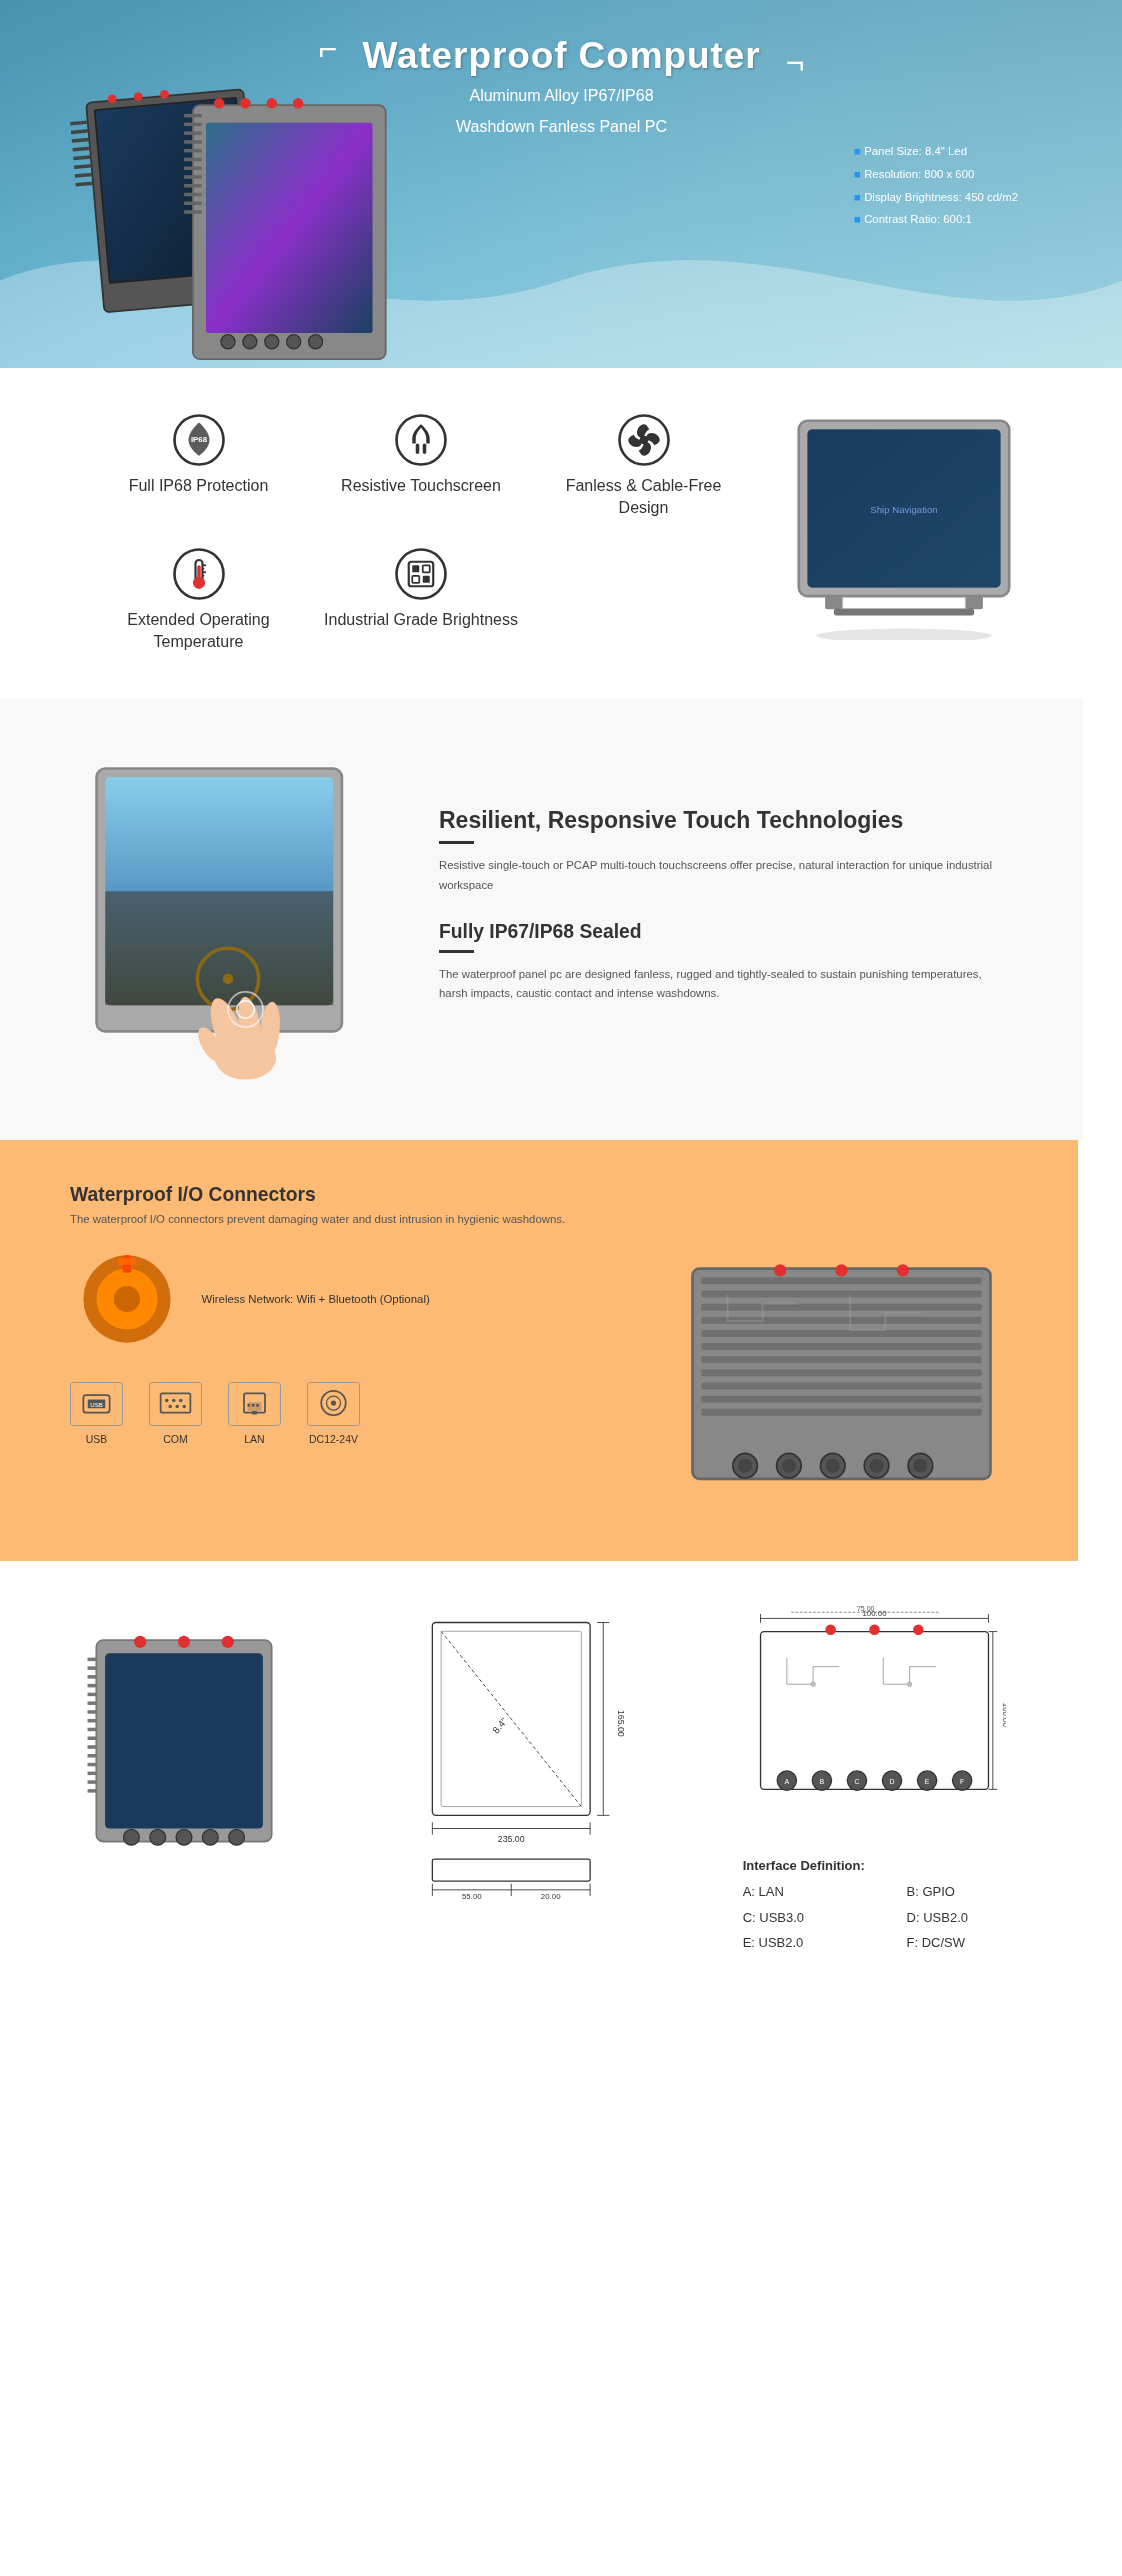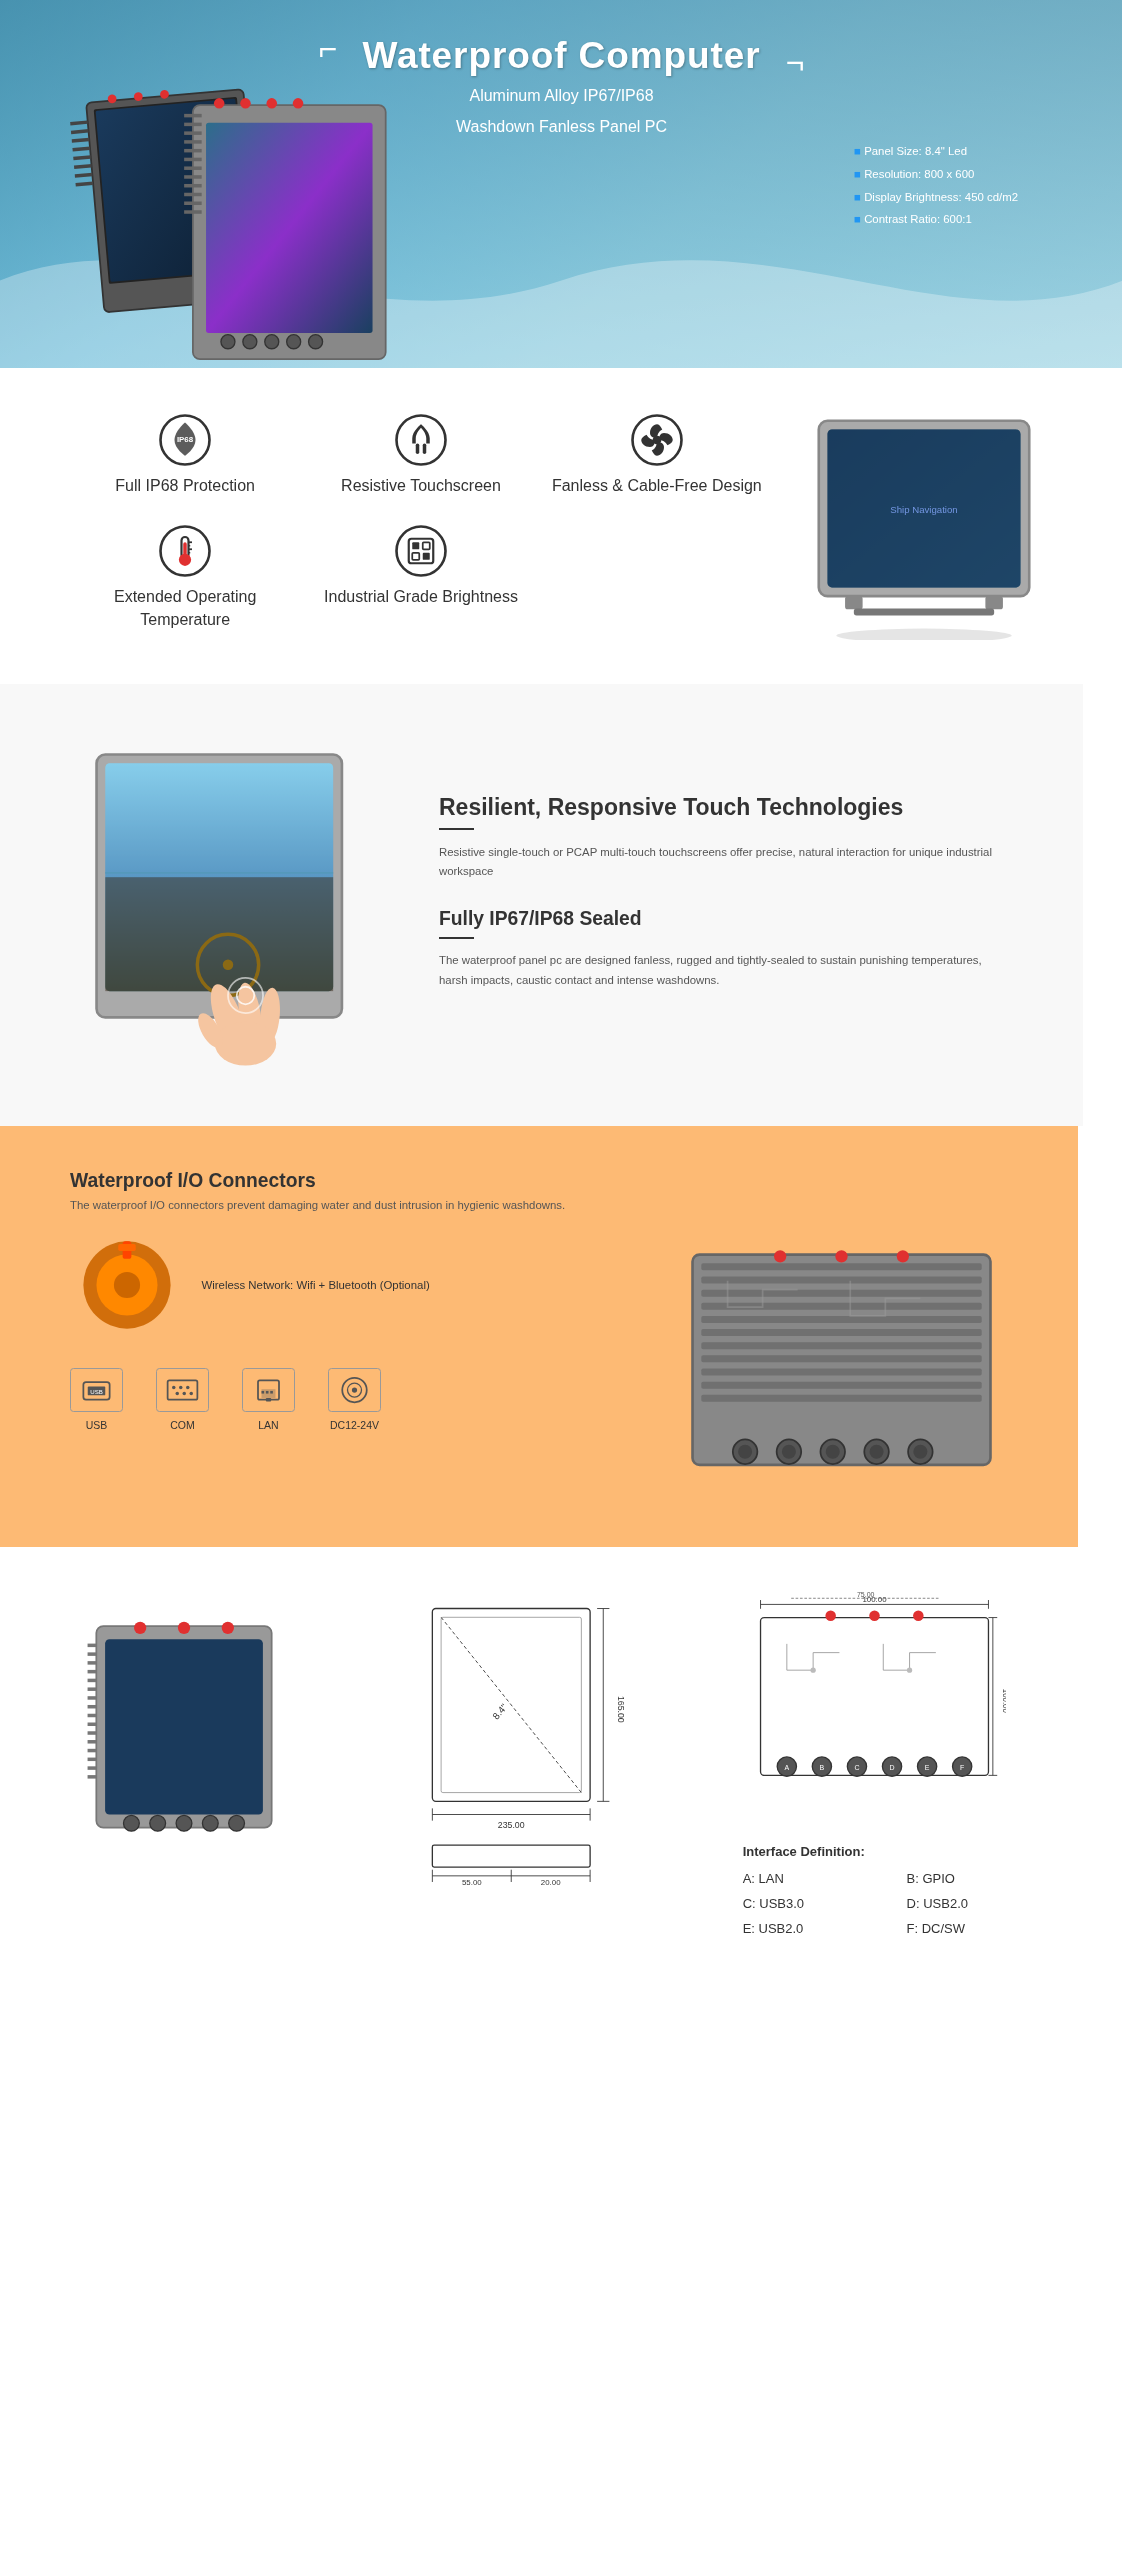--- a/index.html
+++ b/index.html
@@ -54,21 +54,21 @@
     .hero-devices {
       position: absolute;
       left: 70px;
       bottom: 0;
       z-index: 5;
     }
 
     
     .features-section {
       width: 1123px;
-      padding: 44px 76px;
+      padding: 44px 96px;
       background: #fff;
       display: flex;
       gap: 35px;
       align-items: flex-start;
     }
     .features-icons {
       flex: 1;
       display: grid;
       grid-template-columns: repeat(3, 1fr);
       gap: 26px 17.5px;
@@ -166,21 +166,21 @@
       align-items: center;
       gap: 17.5px;
       margin-bottom: 35px;
     }
     .io-wifi-label {
       font-size: 11.4px;
       color: #333;
     }
     .io-connectors {
       display: flex;
-      gap: 33px;
+      gap: 26px;
       align-items: flex-end;
     }
     .io-connector-item {
       display: flex;
       flex-direction: column;
       align-items: center;
       gap: 7px;
     }
     .io-connector-icon {
       width: 53px;

